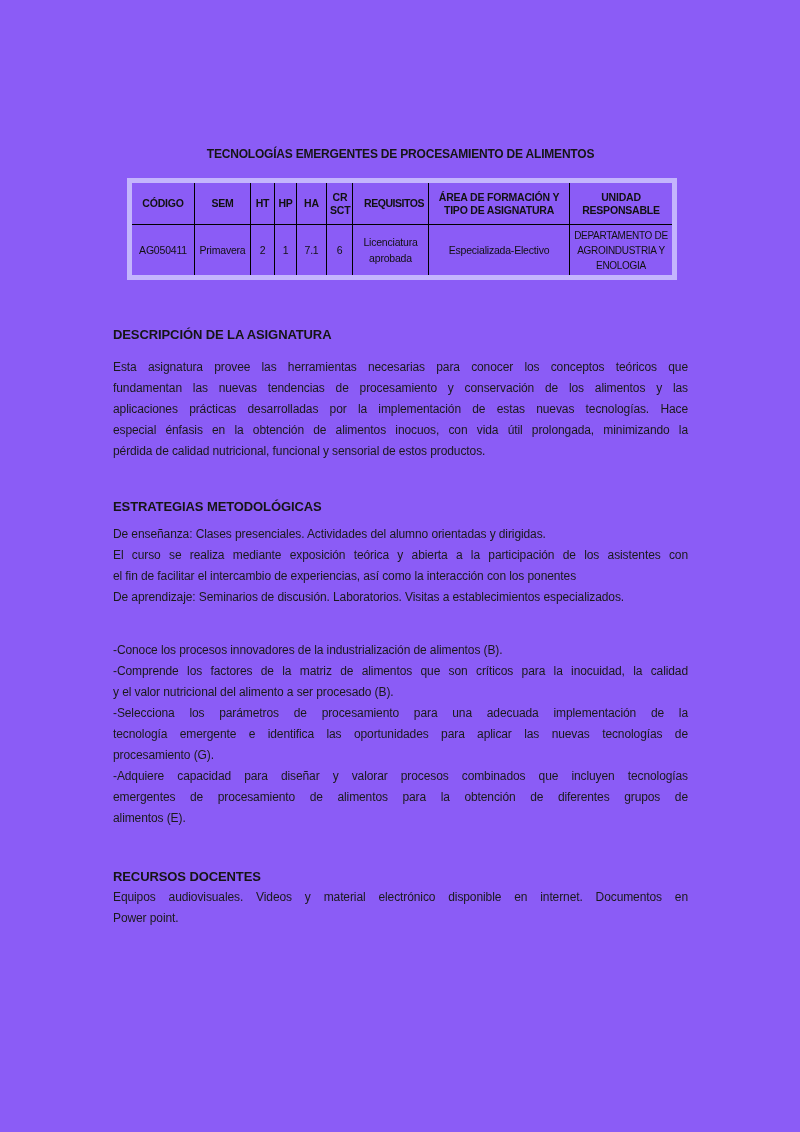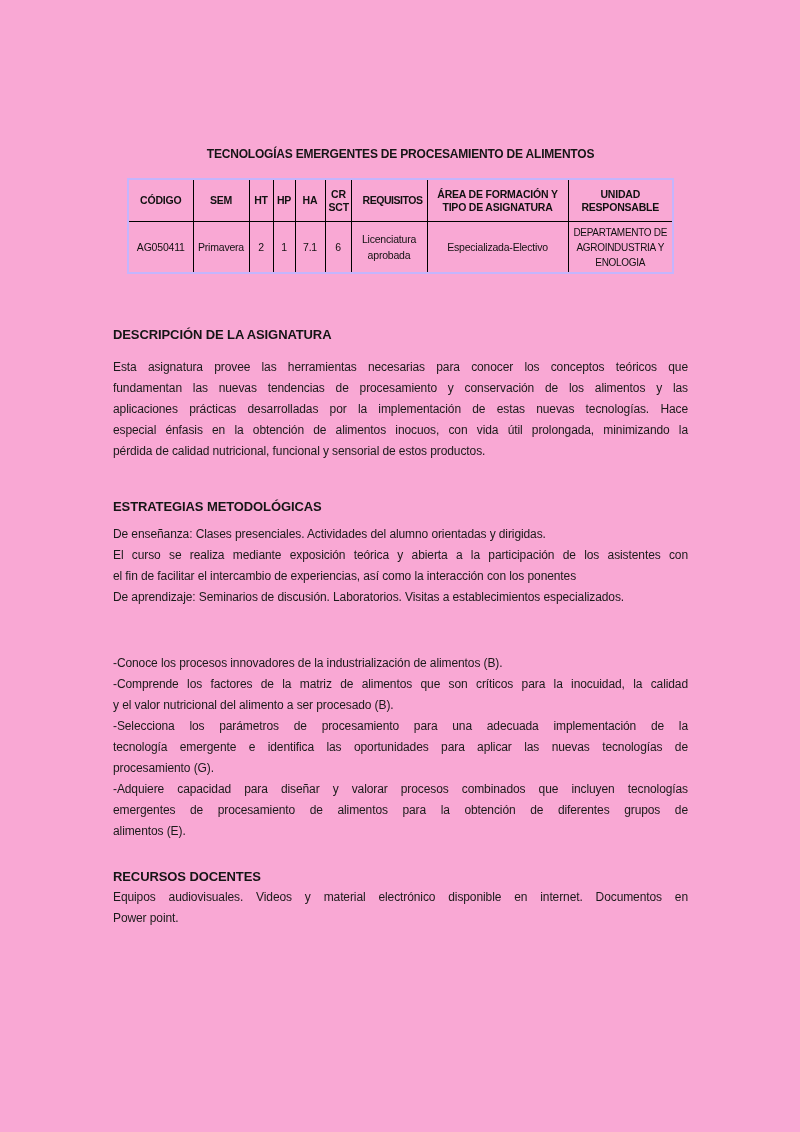--- a/index.html
+++ b/index.html
@@ -1,20 +1,20 @@
 <!DOCTYPE html>
 <html><head>
 <meta charset="utf-8">
 <style>
   html, body { margin: 0; padding: 0; background: #ffffff; }
   .page {
     position: relative;
     width: 800px;
     height: 1132px;
-    background: #f9a8d4;
+    background: #8b5cf6;
     font-family: "Liberation Sans", sans-serif;
     color: #1a1a1a;
     overflow: hidden;
   }
 
   
   .doc-title {
     position: absolute;
     top: 146px;
     left: 113px;
@@ -29,21 +29,21 @@
   }
 
   
   .ctable {
     position: absolute;
     top: 178px;
     left: 127px;
     width: 545px;
     border-collapse: collapse;
     table-layout: fixed;
-    border: 2px solid #c4b5fd;
+    border: 5px solid #c4b5fd;
     font-size: 10.5px;
     letter-spacing: -0.2px;
     color: #111;
   }
   .ctable th, .ctable td {
     border: 1px solid #000;
     text-align: center;
     vertical-align: middle;
     padding: 0 2px;
     overflow: hidden;
@@ -92,21 +92,21 @@
     color: #1a1a1a;
   }
   .tl { text-align: left; }
   .tl.jfull { text-align: justify; text-align-last: justify; }
 
   #sec-descripcion   { top: 324px; }
   #sec-descripcion .lines { margin-top: 12px; }
   #sec-estrategias   { top: 496px; }
   #sec-estrategias .lines { margin-top: 7px; }
   #sec-competencias  { top: 631px; }
-  #sec-competencias .lines { margin-top: 22px; }
+  #sec-competencias .lines { margin-top: 9px; }
   #sec-recursos      { top: 866px; }
   #sec-recursos .lines { margin-top: 0; }
 </style>
 </head>
 <body>
 
 <div class="page">
 
   <h1 class="doc-title">TECNOLOGÍAS EMERGENTES DE PROCESAMIENTO DE ALIMENTOS</h1>
 

